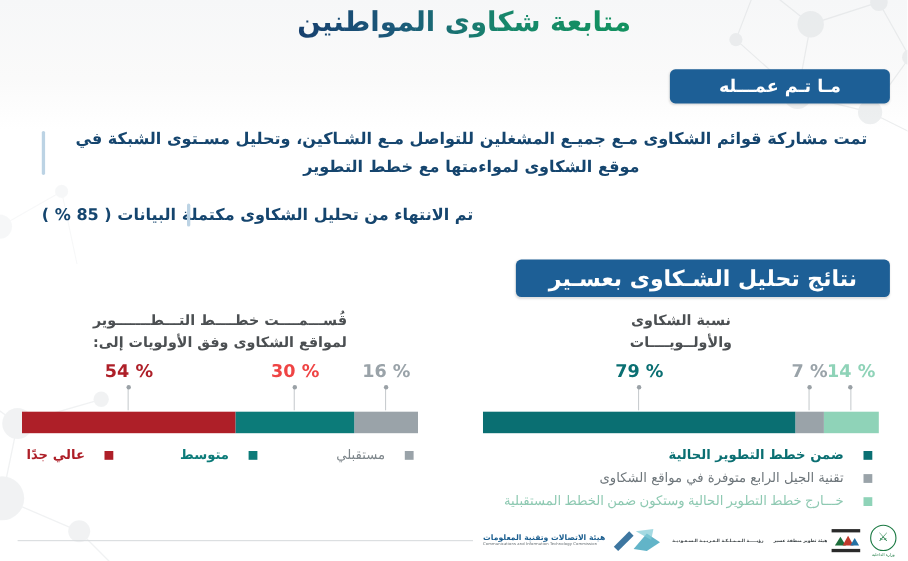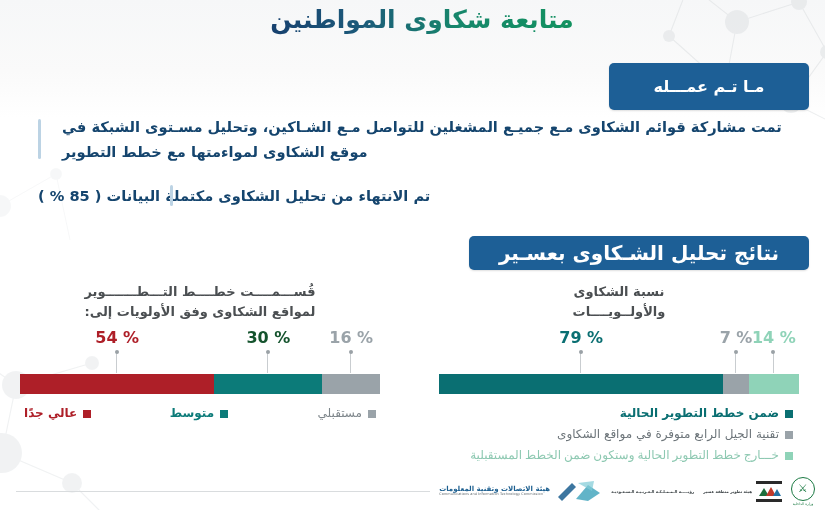--- a/index.html
+++ b/index.html
@@ -38,28 +38,28 @@
   }
 
   
   .banner {
     position:absolute; background:#1d5f96; color:#fff;
     border-radius:5px; font-weight:bold; display:flex;
     align-items:center; justify-content:center;
     box-shadow:0 1px 2px rgba(0,0,0,.13);
     letter-spacing:1.2px;
   }
-  .banner-done { right:16px; top:63px; width:200px; height:47px; font-size:16px; }
+  .banner-done { right:16px; top:63px; width:200px; height:31px; font-size:16px; }
   .banner-results { right:16px; top:236px; width:340px; height:34px; font-size:20px; letter-spacing:.6px; }
 
   
   .bullets { position:absolute; top:114px; right:30px; left:38px; }
   .bullet {
     position:relative; color:#15456e; font-size:14.6px; font-weight:bold;
-    line-height:1.72; text-align:left; padding-right:0; padding-left:24px;
+    line-height:1.72; text-align:center; padding-right:0; padding-left:24px;
   }
   .bullet .rule {
     position:absolute; left:0; top:5px; bottom:5px; width:3px;
     background:#bcd3e4; border-radius:2px;
   }
   .bullet-2 { margin-top:19px; text-align:left; padding-left:0; padding-right:0; }
   .bullet-2 .rule { left:132px; top:2px; bottom:2px; }
 
   
   .panel { position:absolute; top:282px; width:360px; }
@@ -84,21 +84,21 @@
     content:""; position:absolute; top:-2px; left:-1.5px;
     width:4px; height:4px; border-radius:50%; background:#9aa1a6;
   }
 
   .bar { position:relative; display:flex; height:20px; overflow:hidden; }
   .seg { height:100%; }
 
   
   .legend { margin-top:9px; }
   .legend-row {
-    display:flex; align-items:center; gap:6px; font-size:12px;
+    display:flex; align-items:center; gap:18px; font-size:12px;
     line-height:1.75; white-space:nowrap;
   }
   .legend-right { justify-content:flex-start; padding-right:6px; }
   .legend-left-wrap { display:flex; justify-content:space-between; padding:0 4px; }
   .swatch { width:8px; height:8px; flex:0 0 8px; display:inline-block; }
 
   
   .footer {
     position:absolute; left:0; right:0; bottom:0; height:38px;
     display:flex; align-items:center; justify-content:flex-start;
@@ -232,21 +232,21 @@
   </div>
 
   <div class="panel panel-left">
     <div class="panel-head">
       <span class="l1">قُســـمــــت خطــــط التـــطـــــــوير</span>
       <span class="l2">لمواقع الشكاوى وفق الأولويات إلى:</span>
     </div>
 
     <div class="labels">
       <span class="pct" style="right:calc(16% + 30% + 27%); color:#ae1f28;">% 54</span>
-      <span class="pct" style="right:calc(16% + 15%); color:#14532d;">% 30</span>
+      <span class="pct" style="right:calc(16% + 15%); color:#ef4444;">% 30</span>
       <span class="pct" style="right:8%; color:#9aa3a9;">% 16</span>
     </div>
 
     <div class="stalks">
       <span class="stalk" style="right:calc(16% + 30% + 27%);"></span>
       <span class="stalk" style="right:calc(16% + 15%);"></span>
       <span class="stalk" style="right:8%;"></span>
     </div>
 
     <div class="bar">

